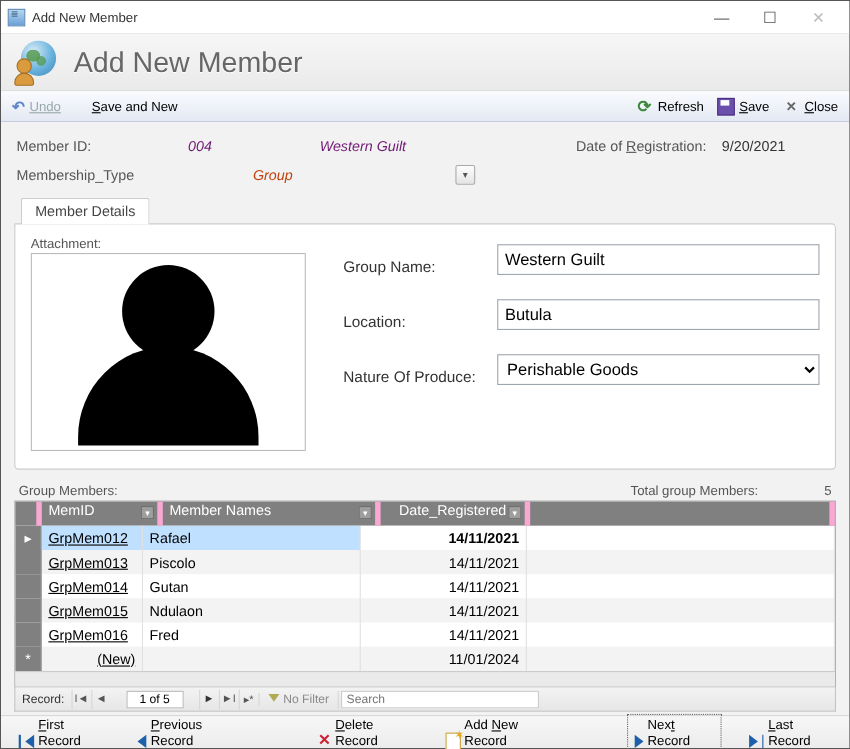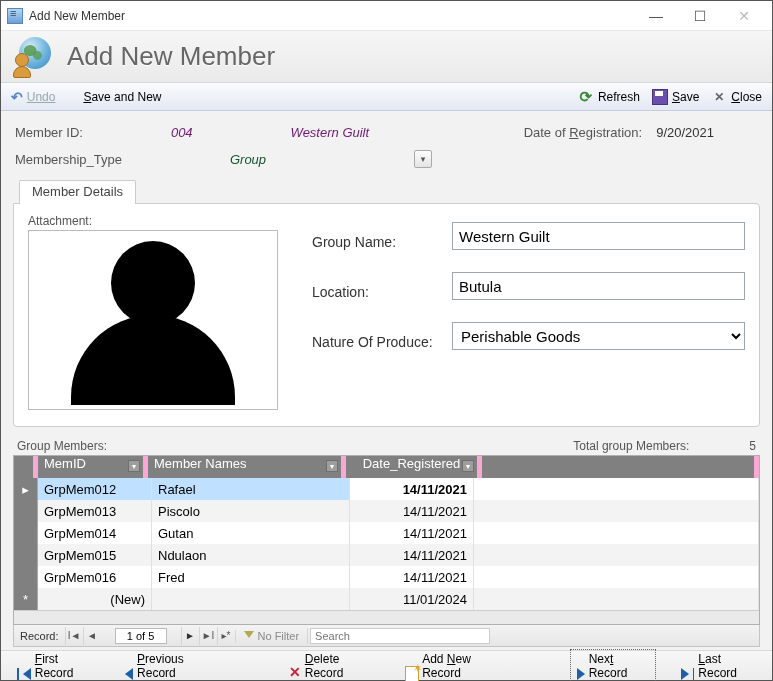--- a/index.html
+++ b/index.html
@@ -40,21 +40,21 @@
 
 
 .content { flex:1; background:#f2f2f2; padding: 8px 12px 0 12px; display:flex; flex-direction:column; }
 
 
 .hdr { display:flex; font-size:13px; color:#555; padding: 6px 2px 10px 2px; gap: 14px;}
 .hdr .lbl { }
 .hdr .val { font-style: italic; color:#701a75; }
 
 .memtype { display:flex; align-items:center; font-size:13px; color:#555; padding: 0 2px 12px 2px; gap:14px;}
-.memtype .sel-txt{ display:inline-block; width:170px; font-style:italic; color:#14532d;}
+.memtype .sel-txt{ display:inline-block; width:170px; font-style:italic; color:#c2410c;}
 .memtype .dd-btn{ width:18px; height:18px; border:1px solid #aaa; background:linear-gradient(#fdfdfd,#e4e4e4); display:inline-flex; align-items:center; justify-content:center; font-size:9px; color:#555; border-radius:2px;}
 
 
 .tabstrip { position:relative; height:24px; }
 .tab { position:absolute; left:6px; top:0; height:24px; background:#fff; border:1px solid #ccc; border-bottom:none; border-radius:2px 2px 0 0; padding:3px 12px; font-size:13px; color:#444; z-index:2;}
 .tabpanel { background:#fff; border:1px solid #ccc; border-radius:0 4px 4px 4px; padding:10px 14px 16px 14px; display:flex; gap:28px; position:relative; z-index:1; margin-top:-1px;}
 
 .attach-col { width:256px; }
 .attach-label { font-size:12px; color:#555; margin-bottom:2px; }
 .attach-box { width:250px; height:180px; border:1px solid #bbb; background:#fff; display:flex; align-items:center; justify-content:center; overflow:hidden;}
@@ -84,23 +84,23 @@
 .col-name{ width:198px; }
 .col-date{ width:136px; justify-content:center;}
 .col-rest{ flex:1; }
 .grid-body .row{ display:flex; height:22px; background:#fff;}
 .grid-body .row:nth-child(even){ background:#f3f3f3;}
 .grid-body .row.selected .cell{ }
 .grid-body .row.selected .cell.c-id, .grid-body .row.selected .cell.c-name{ background:#bfe1ff;}
 .grid-body .row.selected .cell.c-date{ background:#fff; font-weight:600;}
 .cell{ border-right:1px solid #e0e0e0; display:flex; align-items:center; padding:0 6px; }
 .cell.c-sel{ width:24px; background:#808080; border-right:1px solid #a8a8a8; justify-content:center; color:#fff;}
-.cell.c-id{ width:114px; }
+.cell.c-id{ width:92px;text-decoration:underline; }
 .cell.c-name{ width:198px;}
-.cell.c-date{ width:124px; justify-content:flex-end;}
+.cell.c-date{ width:151px; justify-content:flex-end;}
 .cell.c-rest{ flex:1;}
 .grid .gscroll{ height:14px; background:#eaeaea; border-top:1px solid #ccc;}
 
 
 .recnav{ height:22px; background:linear-gradient(#f3f3f3,#e6e6e6); border:1px solid #c4c4c4; border-top:none; display:flex; align-items:center; font-size:11px; color:#333;}
 .recnav .lbl{ padding:0 6px;}
 .nav-btn{ width:18px; height:18px; display:flex; align-items:center; justify-content:center; border-left:1px solid #d6d6d6; color:#555; font-size:10px;}
 .nav-btn.play{ color:#333;}
 .recbox{ width:52px; height:16px; background:#fff; border:1px solid #bbb; text-align:center; font-size:11px; margin:0 14px;}
 .nofilter{ display:flex; align-items:center; gap:4px; padding:0 8px; border-left:1px solid #d6d6d6; color:#8a8a8a;}

